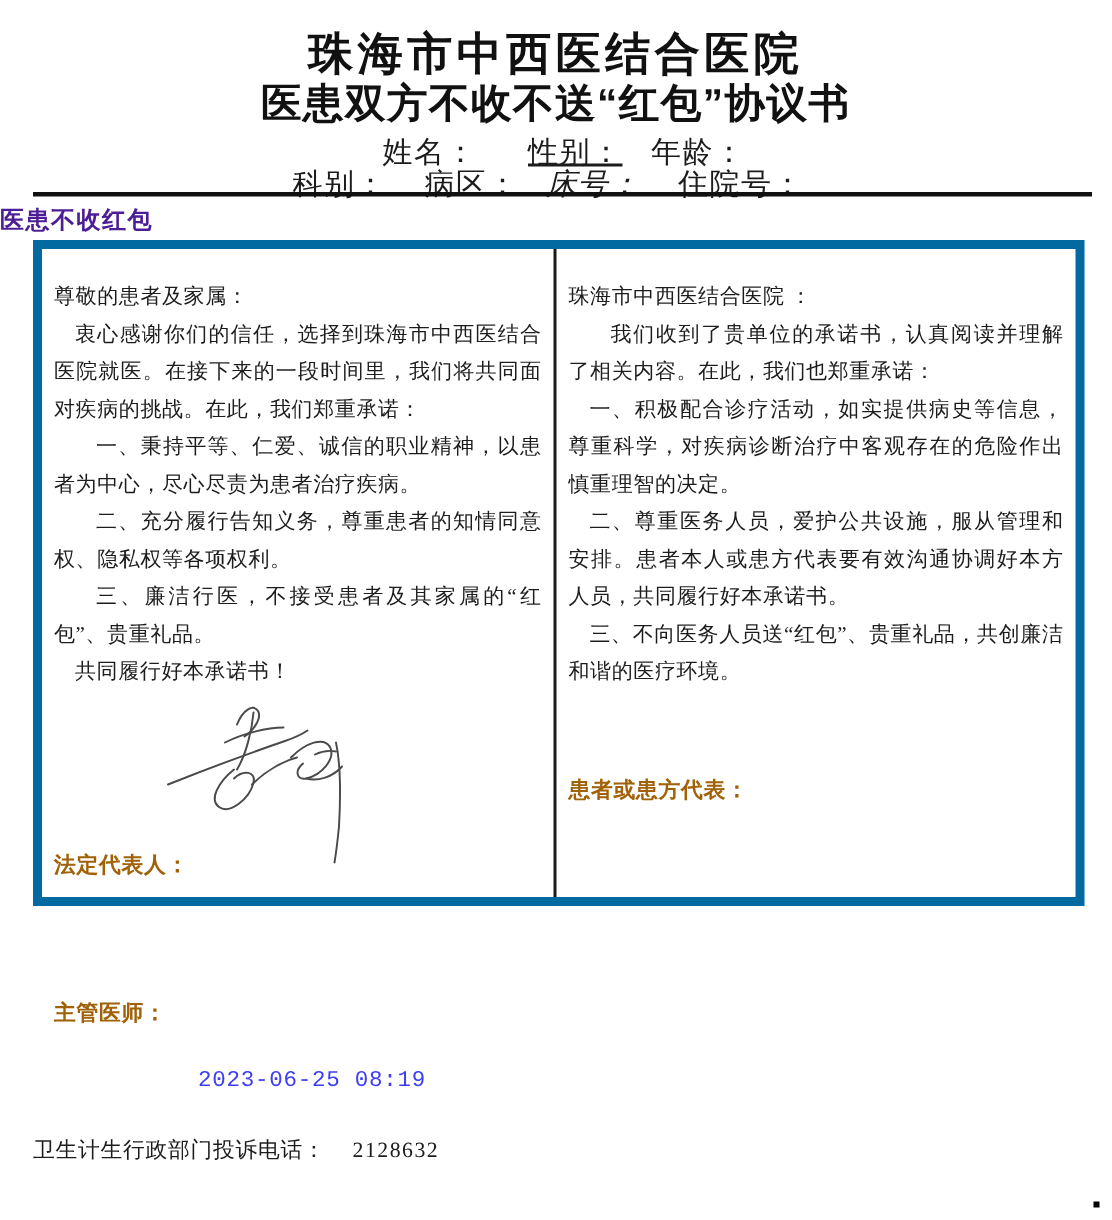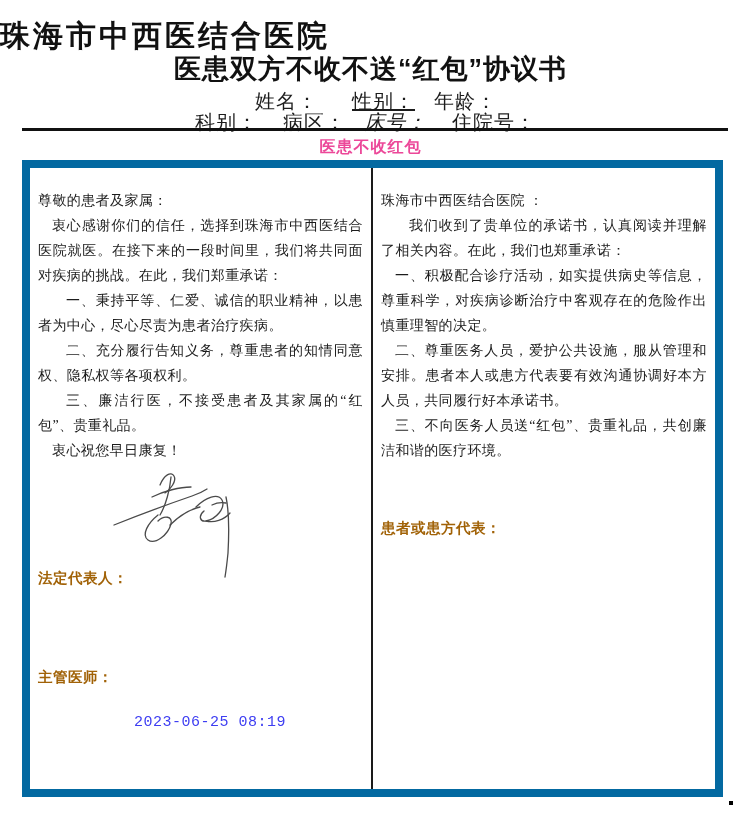--- a/index.html
+++ b/index.html
@@ -7,21 +7,21 @@
   body {
     width: 741px; height: 813px;
     position: relative;
     font-family: "Liberation Serif", serif;
     color: #1c1c1c;
   }
   .page { position: absolute; inset: 0; background: #fff; }
 
   .doc-title {
     position: absolute; top: 16px; left: 0; width: 100%;
-    text-align: left; font-size: 30px; font-weight: bold;
+    text-align: center; font-size: 30px; font-weight: bold;
     font-family: Liberation Mono, monospace;
     letter-spacing: 3px; color: #111;
   }
   .doc-subtitle {
     position: absolute; top: 51px; left: 0; width: 100%;
     text-align: center; font-size: 27px; font-weight: bold;
     font-family: "Liberation Sans", sans-serif;
     letter-spacing: 1px; color: #111;
   }
 
@@ -37,28 +37,28 @@
   .f-bed    { top: 109px; left: 364px; font-style: italic; }
   .f-hospno { top: 109px; left: 452px; }
 
   .thick-rule {
     position: absolute; top: 128px; left: 22px;
     width: 706px; height: 3px; background: #111;
   }
 
   .section-title {
     position: absolute; top: 137px; left: 0; width: 100%;
-    text-align: center; font-size: 16px; font-weight: bold;
-    letter-spacing: 1px; color: #ec4899;
+    text-align: left; font-size: 16px; font-weight: bold;
+    letter-spacing: 1px; color: #4c1d95;
   }
 
   .agreement-table {
     position: absolute; top: 160px; left: 22px;
-    width: 701px; height: 637px;
-    border: 8px solid #0369a1;
+    width: 701px; height: 444px;
+    border: 6px solid #0369a1;
     display: flex;
   }
   .cell { position: relative; height: 100%; }
   .cell-left  { width: 343px; border-right: 2px solid #1a1a1a; }
   .cell-right { flex: 1; }
 
   .cell-inner { padding: 20px 8px 0 8px; }
   .cell p {
     font-size: 14px; line-height: 25px; color: #1c1c1c;
     text-align: justify; letter-spacing: 0.4px;
@@ -119,21 +119,21 @@
 
   <div class="agreement-table">
 
     <div class="cell cell-left">
       <div class="cell-inner">
         <p>尊敬的患者及家属：</p>
         <p class="indent1">衷心感谢你们的信任，选择到珠海市中西医结合医院就医。在接下来的一段时间里，我们将共同面对疾病的挑战。在此，我们郑重承诺：</p>
         <p class="indent2">一、秉持平等、仁爱、诚信的职业精神，以患者为中心，尽心尽责为患者治疗疾病。</p>
         <p class="indent2">二、充分履行告知义务，尊重患者的知情同意权、隐私权等各项权利。</p>
         <p class="indent2">三、廉洁行医，不接受患者及其家属的“红包”、贵重礼品。</p>
-        <p class="indent1">衷心祝您早日康复！</p>
+        <p class="indent1">共同履行好本承诺书！</p>
       </div>
 
       <svg class="signature-svg" viewBox="0 0 150 120" fill="none" xmlns="http://www.w3.org/2000/svg">
         <g stroke="#4a4a4a" stroke-width="1.3" stroke-linecap="round" fill="none">
           <path d="M6,62 C26,54 52,44 84,33 C90,31 96,28 99,26"></path>
           <path d="M52,22 C56,12 63,8 66,13 C69,18 62,27 57,30"></path>
           <path d="M44,34 C56,28 72,24 83,24"></path>
           <path d="M63,14 C62,26 58,42 52,52"></path>
           <path d="M50,52 C40,60 33,72 40,77 C47,82 60,72 63,61 C65,53 56,52 50,58"></path>
           <path d="M62,62 C72,52 84,46 92,44"></path>
@@ -155,16 +155,19 @@
         <p class="indent2">我们收到了贵单位的承诺书，认真阅读并理解了相关内容。在此，我们也郑重承诺：</p>
         <p class="indent1">一、积极配合诊疗活动，如实提供病史等信息，尊重科学，对疾病诊断治疗中客观存在的危险作出慎重理智的决定。</p>
         <p class="indent1">二、尊重医务人员，爱护公共设施，服从管理和安排。患者本人或患方代表要有效沟通协调好本方人员，共同履行好本承诺书。</p>
         <p class="indent1">三、不向医务人员送“红包”、贵重礼品，共创廉洁和谐的医疗环境。</p>
       </div>
       <div class="sig-label lbl-patient">患者或患方代表：</div>
     </div>
 
   </div>
 
+  <div class="footer-line">
+    <span>卫生计生行政部门投诉电话：</span><span class="phone">2128632</span>
+  </div>
 
   <div class="corner-dot"></div>
 
 </div>
 
 </body></html>

